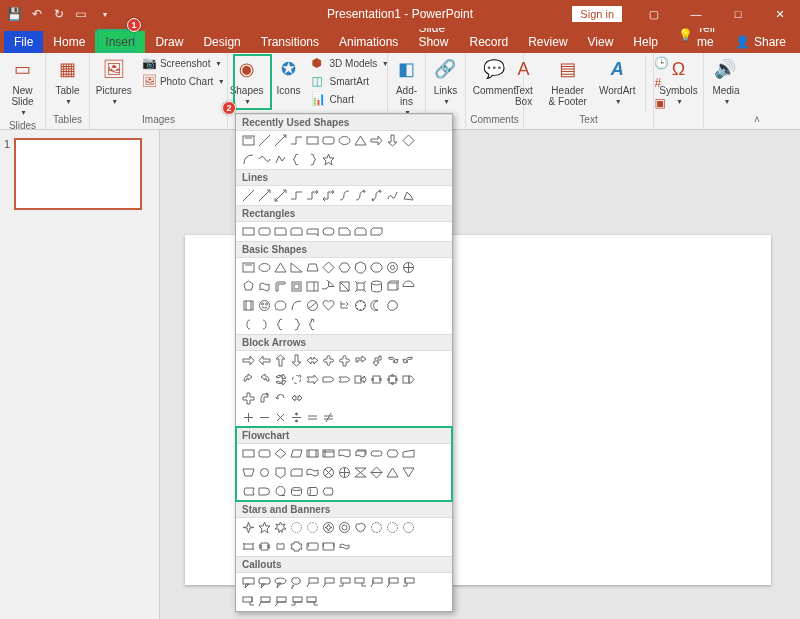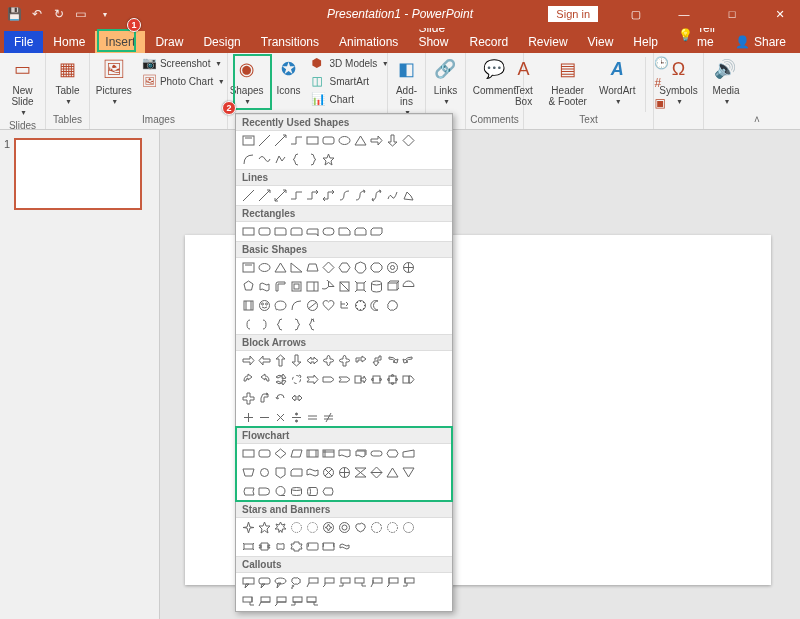--- a/index.html
+++ b/index.html
@@ -1,29 +1,29 @@
 <!DOCTYPE html>
 <html><head>
 <meta charset="utf-8">
 <style>
   * { box-sizing: border-box; margin: 0; padding: 0; font-family: "Segoe UI", Arial, sans-serif; }
   body { width: 800px; height: 619px; overflow: hidden; background: #f0f0f0; position: relative; }
   
   .titlebar { height: 28px; background: #b7472a; color: #fff; display: flex; align-items: center; position: relative; font-size: 11px; }
   .qat { display: flex; align-items: center; gap: 8px; padding: 0 8px; }
   .qat-icon { width: 14px; height: 14px; color: #fff; display: flex; align-items: center; justify-content: center; font-size: 12px; opacity: .9; cursor: pointer; }
-  .title { position: absolute; left: 50%; transform: translateX(-50%); font-size: 12px; white-space: nowrap; font-style: italic; }
-  .winbtns { margin-left: auto; display: flex; align-items: center; gap: 8px; justify-content: space-between; }
+  .title { position: absolute; left: 50%; transform: translateX(-50%); font-size: 12px; white-space: nowrap; }
+  .winbtns { margin-left: auto; display: flex; align-items: center; gap: 2px; justify-content: space-between; }
   .signin { background: #fff; color: #b7472a; font-size: 11px; padding: 2px 8px; margin-right: 10px; cursor: pointer; }
   .winbtn { width: 40px; height: 28px; display: flex; align-items: center; justify-content: center; color: #fff; font-size: 11px; cursor: pointer; }
 
   .menubar { height: 25px; background: #b7472a; color: #fff; display: flex; align-items: flex-end; font-size: 12px; padding: 0 4px; }
   .menu-item { padding: 4px 10px; cursor: pointer; }
   .menu-item.file { background: #1d4ed8; }
-  .menu-item.active { background: #fdba74; color: #444; position: relative; }
+  .menu-item.active { background: #22c55e; color: #444; position: relative; }
   .menu-spacer { flex: 1; }
   .tellme { display: flex; align-items: center; gap: 4px; padding: 4px 10px; color: #fff; cursor: text; }
   .share { display: flex; align-items: center; gap: 4px; padding: 4px 10px; color: #fff; cursor: pointer; }
 
   .marker { position: absolute; width: 14px; height: 14px; border-radius: 50%; background: #e03a2f; border: 1.5px solid #fff; color: #fff; font-size: 9px; font-weight: bold; display: flex; align-items: center; justify-content: center; z-index: 50; box-shadow: 0 0 2px rgba(0,0,0,.5); }
   .highlight-green { position: absolute; border: 2px solid #1fb87a; z-index: 40; pointer-events: none; }
 
   .ribbon { height: 77px; background: #f3f3f3; border-bottom: 1px solid #ccc; display: flex; font-size: 10px; color: #444; }
   .rgroup { border-right: 1px solid #ddd; padding: 2px 4px; display: flex; flex-direction: column; align-items: center; justify-content: space-between; }
   .rgroup-label { font-size: 10px; color: #666; text-align: center; padding-bottom: 2px; }

